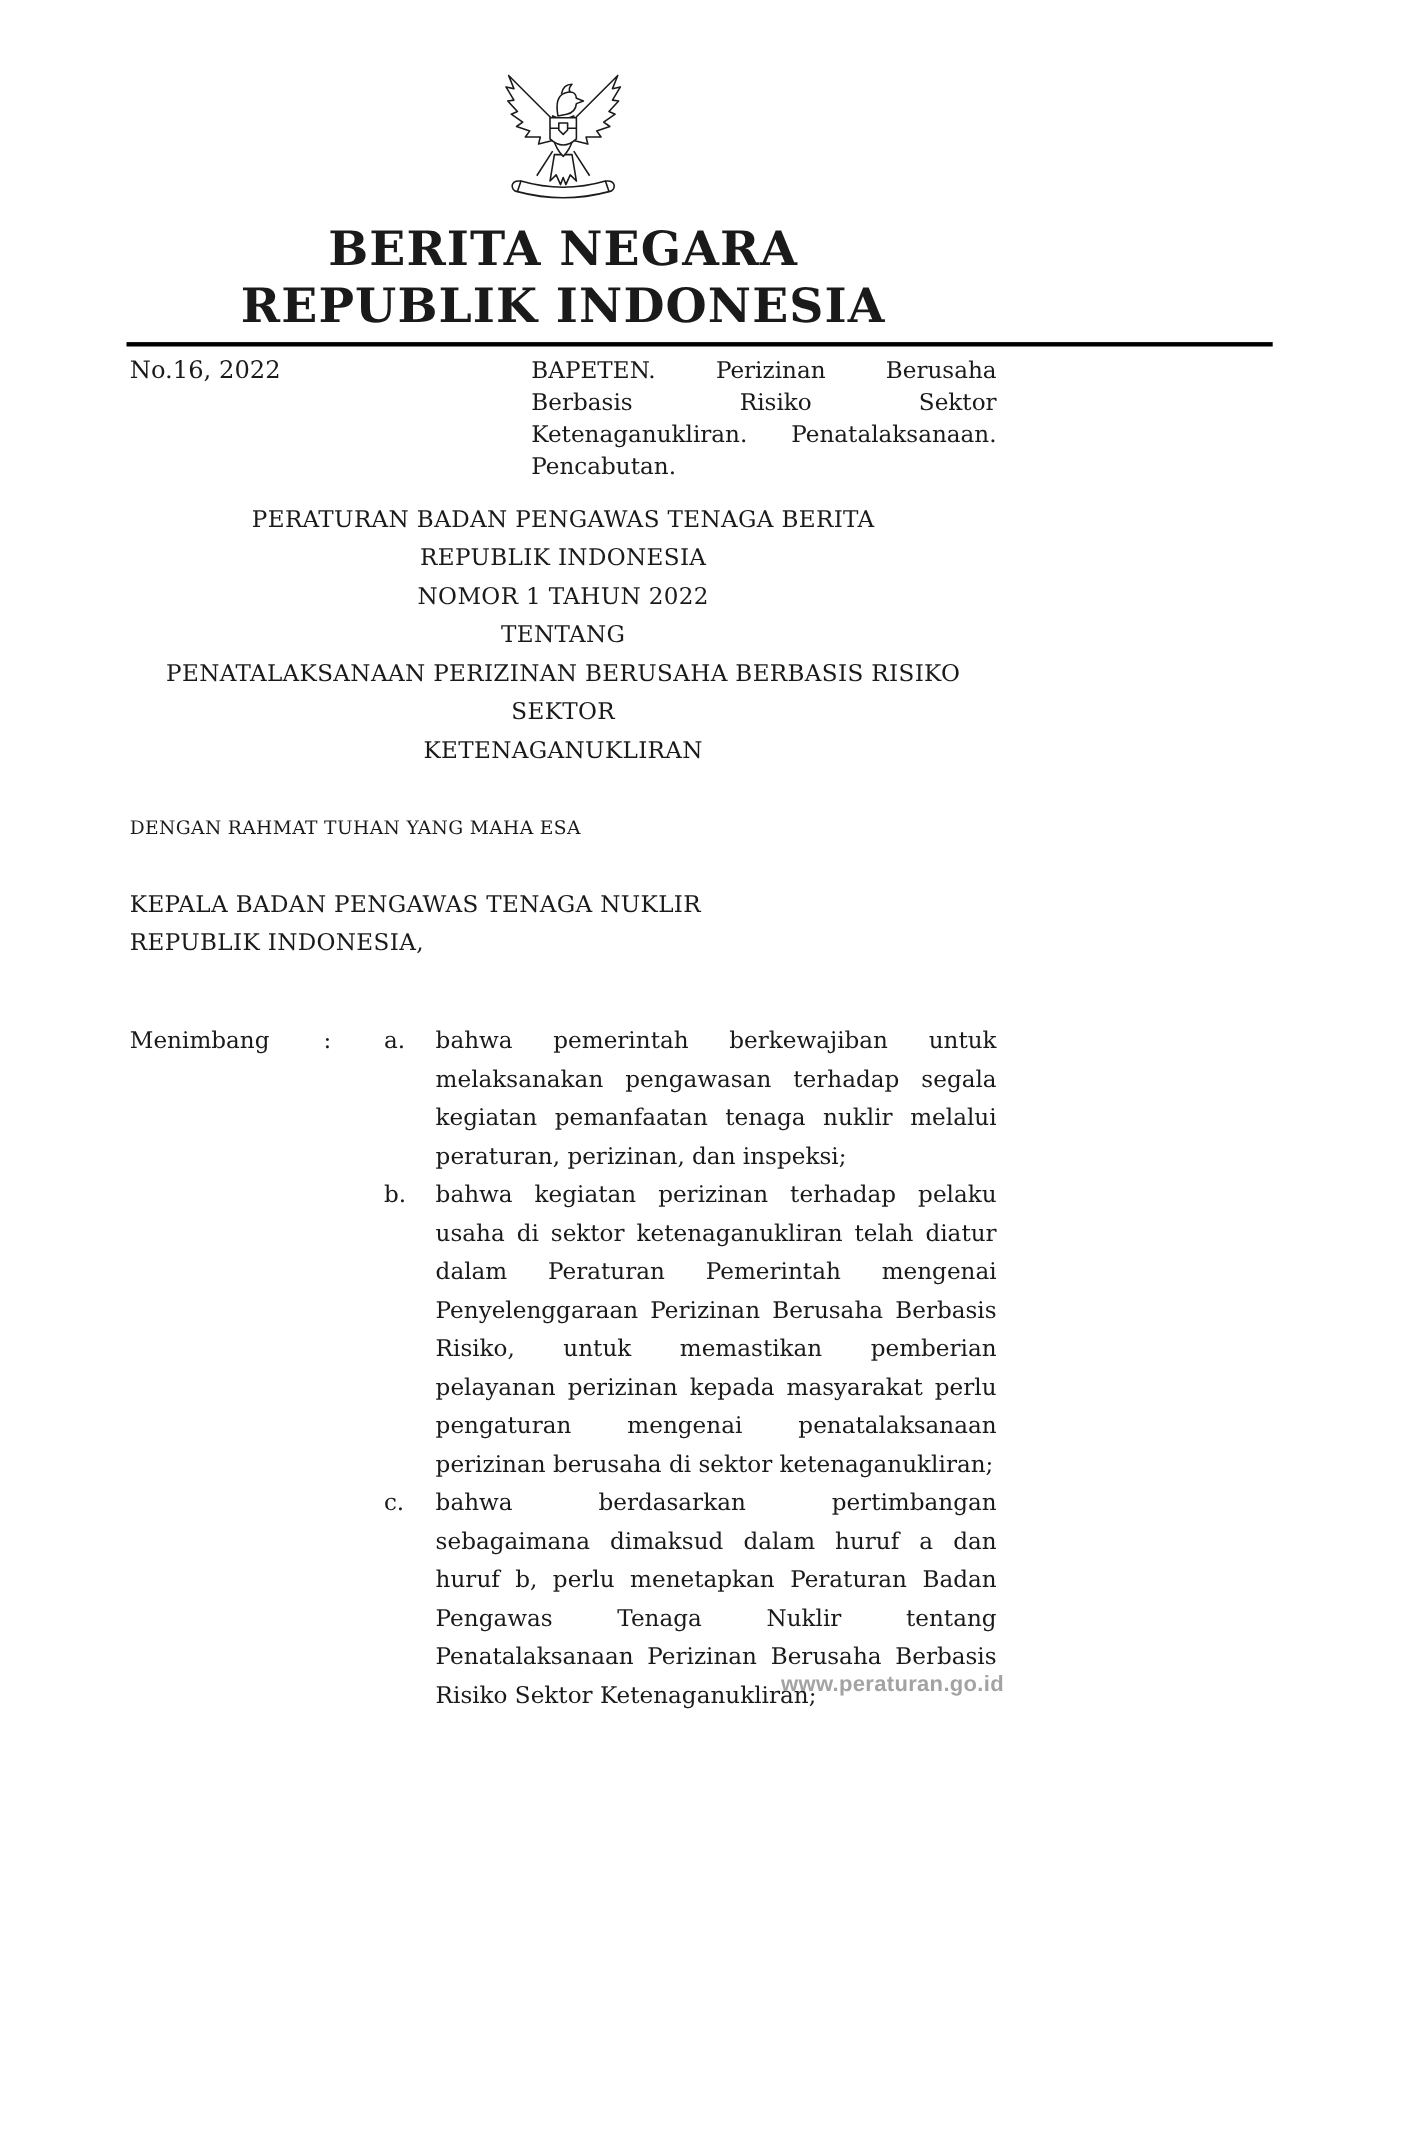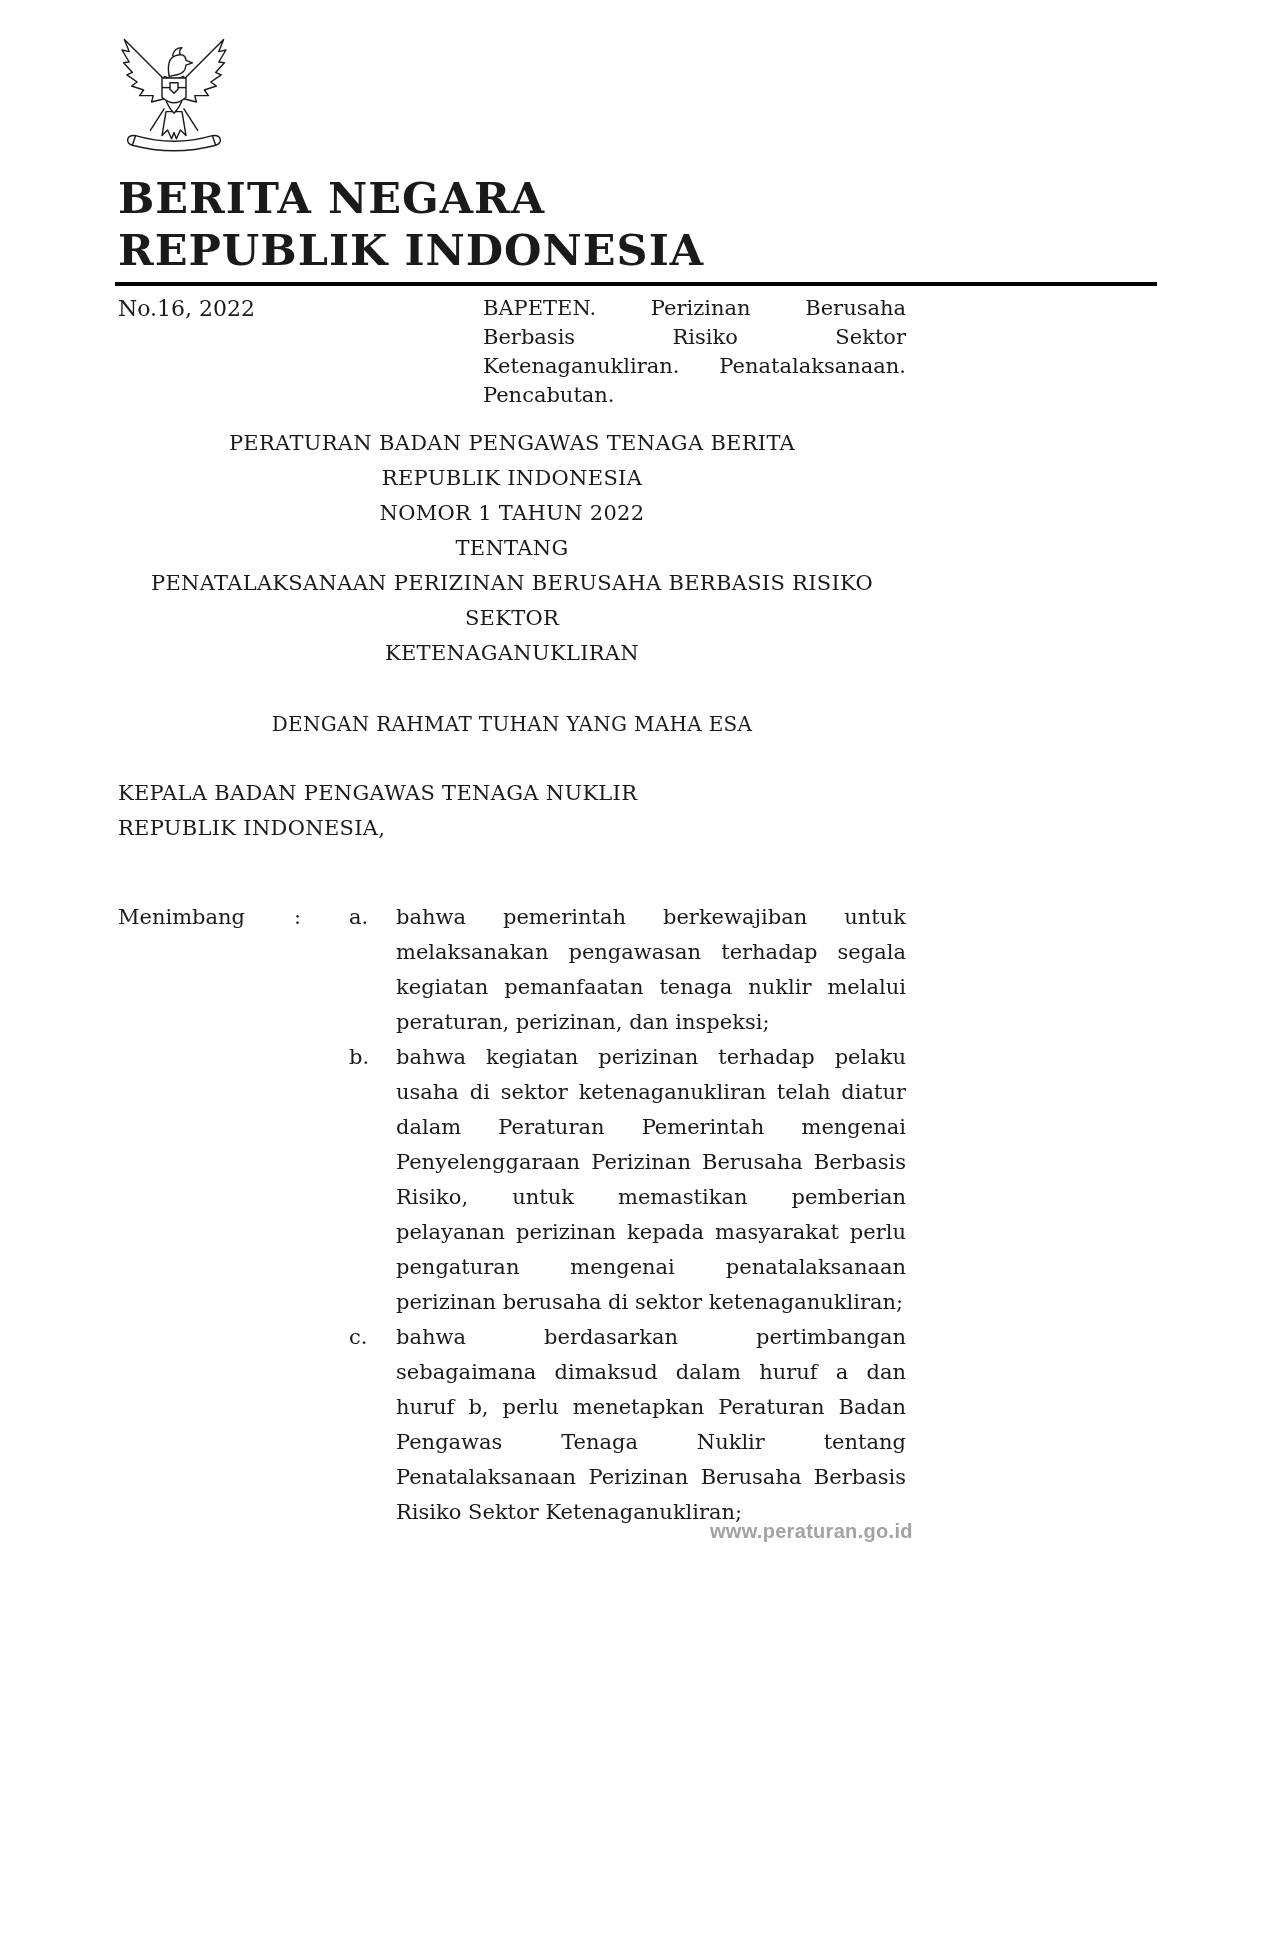--- a/index.html
+++ b/index.html
@@ -15,22 +15,22 @@
     color: #1a1a1a;
     font-family: "DejaVu Serif", "Liberation Serif", serif;
     overflow: hidden;
   }
   .content-col {
     margin-left: 118px;
     width: 788px;
   }
   
   .masthead {
-    padding-top: 30px;
-    text-align: left;
+    padding-top: 59px;
+    text-align: center;
   }
   .emblem-svg {
     width: 112px;
     height: 128px;
     display: inline-block;
   }
   .masthead-title {
     font-size: 43px;
     font-weight: bold;
     line-height: 52px;
@@ -68,22 +68,21 @@
   
   .title-block {
     margin-top: 16px;
     text-align: center;
     font-size: 21px;
     line-height: 35px;
     letter-spacing: 0.3px;
   }
   .invocation {
     margin-top: 36px;
-    text-align: center;
-    font-size: 20px;
+    font-size: 17px;
     line-height: 35px;
     letter-spacing: 0.3px;
   }
   .authority {
     margin-top: 34px;
     text-align: left;
     font-size: 21px;
     line-height: 35px;
     letter-spacing: 0.3px;
   }

